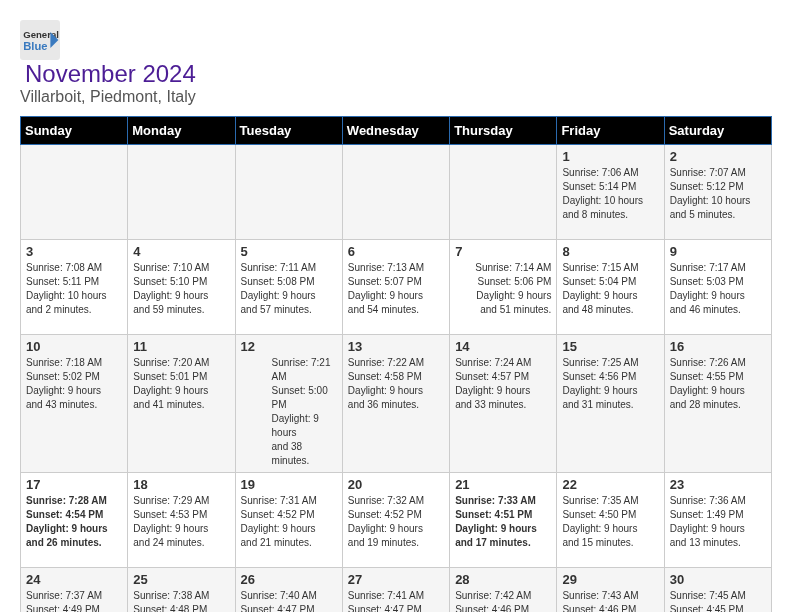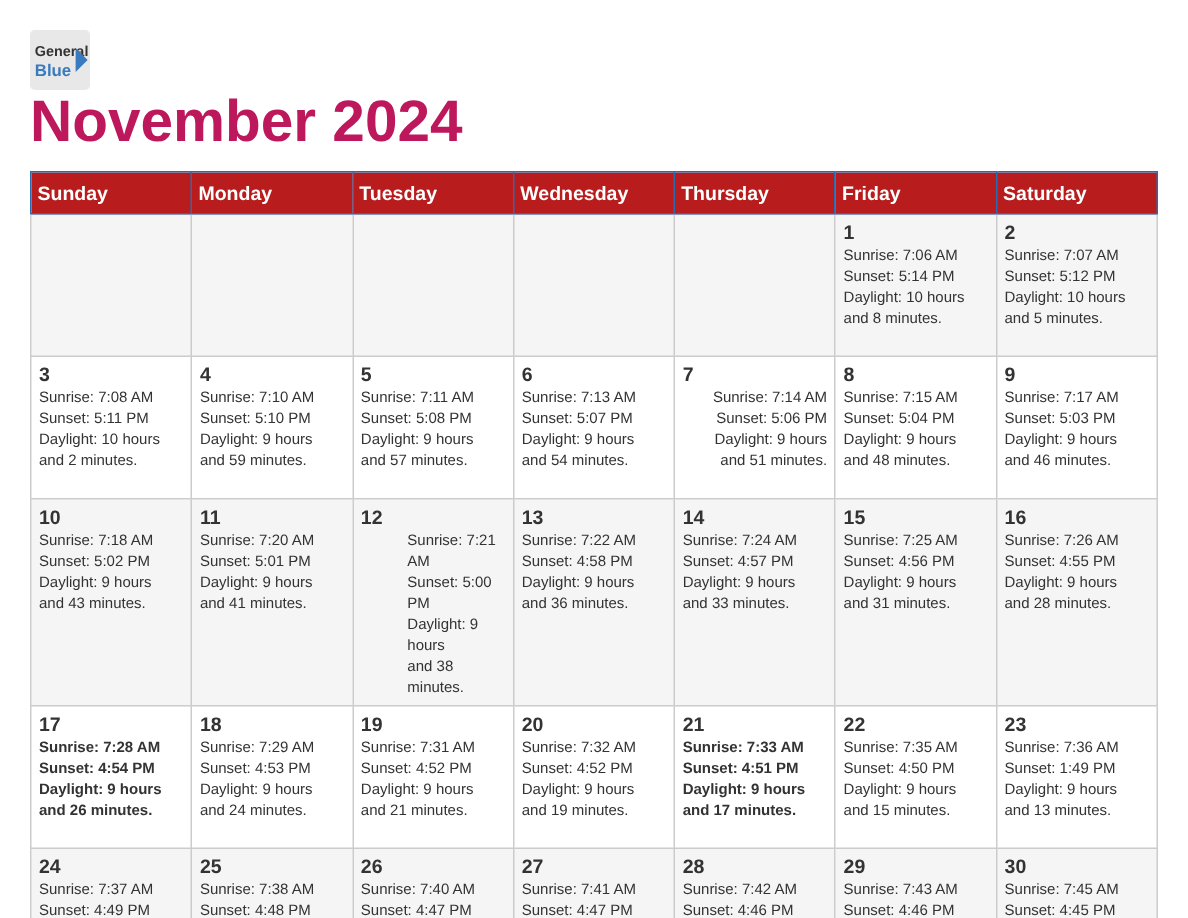--- a/index.html
+++ b/index.html
@@ -19,35 +19,35 @@
     }
     .logo {
       display: flex;
       align-items: center;
       gap: 4px;
     }
     .title-area {
       text-align: right;
     }
     .main-title {
-      font-size: 39px;
-      font-weight: bold;
-      color: #be185d;
+      font-size: 24px;
+      font-weight: normal;
+      color: #4c1d95;
     }
     .subtitle {
       font-size: 16px;
       color: #555;
     }
     table {
       width: 100%;
       border-collapse: collapse;
       table-layout: fixed;
     }
     thead tr th {
-      background-color: #b91c1c;
+      background-color: #000000;
       color: #fff;
       font-size: 13px;
       font-weight: bold;
       padding: 6px 4px;
       text-align: left;
       border: 1px solid #2a6aaf;
     }
     tbody tr td {
       border: 1px solid #ccc;
       vertical-align: top;
@@ -87,20 +87,21 @@
         <svg width="40" height="40" viewBox="0 0 50 50">
           <rect width="50" height="50" rx="4" fill="#e8e8e8"></rect>
           <text x="4" y="22" font-size="12" font-weight="bold" fill="#333" font-family="Arial">General</text>
           <text x="4" y="38" font-size="14" font-weight="bold" fill="#3a7abf" font-family="Arial">Blue</text>
           <polygon points="38,15 48,25 38,35" fill="#3a7abf"></polygon>
         </svg>
       </div>
     </div>
   <div class="title-area">
     <div class="main-title">November 2024</div>
+    <div class="subtitle">Villarboit, Piedmont, Italy</div>
   </div>
 </div>
 
 <table>
   <thead>
     <tr>
     <th>Sunday</th>
         <th>Monday</th>
         <th>Tuesday</th>
         <th>Wednesday</th>

